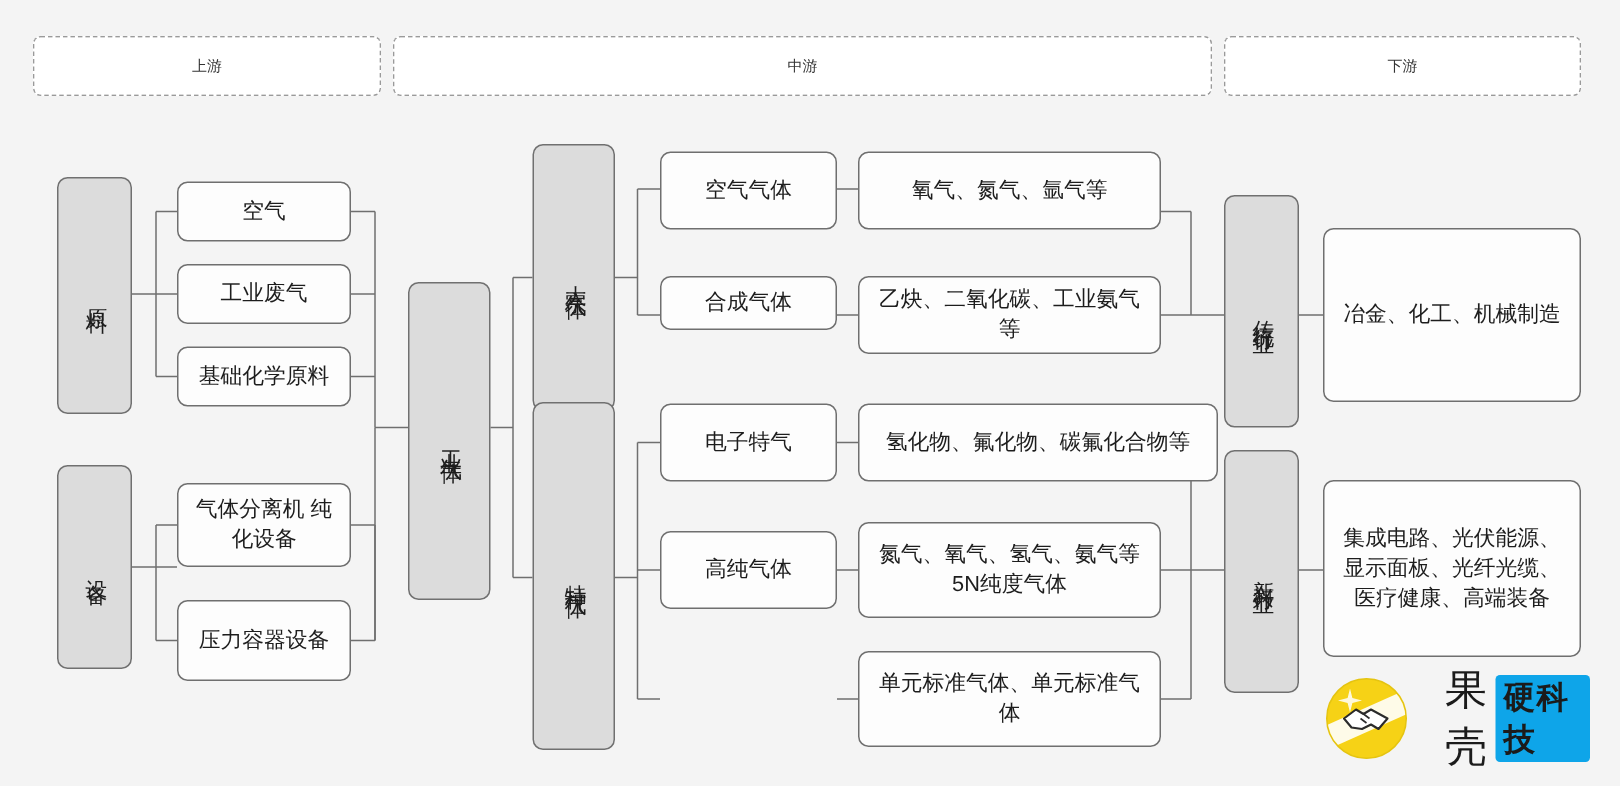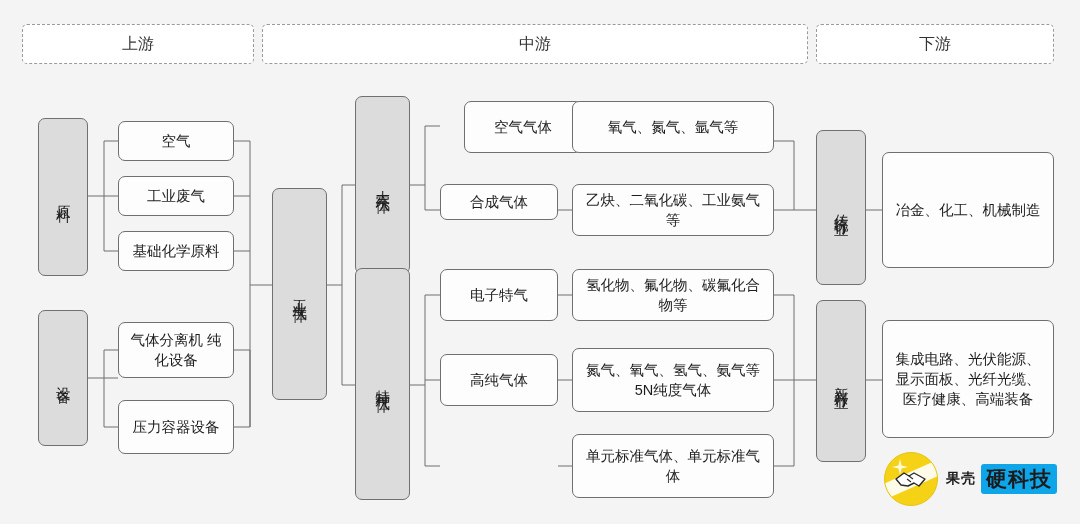--- a/index.html
+++ b/index.html
@@ -12,21 +12,21 @@
   }
   #canvas{position:absolute;left:0;top:0;width:1080px;height:524px;}
   svg#wires{position:absolute;left:0;top:0;width:1080px;height:524px;pointer-events:none;}
 
   .hdr{
     position:absolute;
     background:#ffffff;
     border:1.6px dashed #9a9a9a;
     border-radius:5px;
     display:flex;align-items:center;justify-content:center;
-    font-size:16px;color:#333;
+    font-size:10px;color:#333;
     box-sizing:border-box;
   }
 
   .node{
     position:absolute;
     box-sizing:border-box;
     border:1px solid #6f6f6f;
     border-radius:7px;
     display:flex;align-items:center;justify-content:center;
     text-align:center;
@@ -53,21 +53,21 @@
   #logo .mark{width:52px;height:52px;border-radius:50%;background:#f6d216;
         position:relative;overflow:hidden;flex:0 0 auto;
         border:1px solid #e5c410;}
   #logo .mark .shine{position:absolute;left:7px;top:6px;width:16px;height:16px;
         background:#fff;opacity:.85;
         clip-path:polygon(50% 0,60% 40%,100% 50%,60% 60%,50% 100%,40% 60%,0 50%,40% 40%);}
   #logo .mark .band{position:absolute;left:-6px;top:18px;width:70px;height:15px;
         background:#fff;opacity:.9;transform:rotate(-24deg);}
   #logo .mark svg{position:absolute;left:9px;top:13px;}
   #logo .words{display:flex;align-items:center;gap:5px;}
-  #logo .w1{font-size:14px;font-weight:bold;color:#1b1b1b;letter-spacing:1px;}
+  #logo .w1{font-size:28px;font-weight:normal;color:#1b1b1b;letter-spacing:1px;text-align:right;}
   #logo .w2{font-size:21px;font-weight:bold;color:#1b1b1b;letter-spacing:1px;
         background:#0ea5e9;padding:1px 5px;border-radius:3px;}
 </style>
 </head>
 <body>
 
 <div id="canvas">
 
   <svg id="wires" viewBox="0 0 1080 524" xmlns="http://www.w3.org/2000/svg">
     <g fill="none" stroke="#6f6f6f" stroke-width="1">
@@ -171,42 +171,42 @@
   </div>
 
   <div class="node gray" style="left:272px;top:188px;width:55px;height:212px;">
     <span class="txt vert">工业气体</span>
   </div>
 
   <div class="node gray" style="left:355px;top:96px;width:55px;height:178px;">
     <span class="txt vert">大宗气体</span>
   </div>
 
-  <div class="node white" style="left:464px;top:101px;width:118px;height:52px;">
+  <div class="node white" style="left:440px;top:101px;width:118px;height:52px;">
     <span class="txt">空气气体</span>
   </div>
   <div class="node white" style="left:572px;top:101px;width:202px;height:52px;">
     <span class="txt">氧气、氮气、氩气等</span>
   </div>
 
   <div class="node white" style="left:440px;top:184px;width:118px;height:36px;">
     <span class="txt">合成气体</span>
   </div>
   <div class="node white" style="left:572px;top:184px;width:202px;height:52px;">
     <span class="txt">乙炔、二氧化碳、工业氨气等</span>
   </div>
 
   <div class="node gray" style="left:355px;top:268px;width:55px;height:232px;">
     <span class="txt vert">特种气体</span>
   </div>
 
   <div class="node white" style="left:440px;top:269px;width:118px;height:52px;">
     <span class="txt">电子特气</span>
   </div>
-  <div class="node white" style="left:572px;top:269px;width:202px;height:52px;">
+  <div class="node white" style="left:572px;top:269px;width:240px;height:52px;">
     <span class="txt">氢化物、氟化物、碳氟化合物等</span>
   </div>
 
   <div class="node white" style="left:440px;top:354px;width:118px;height:52px;">
     <span class="txt">高纯气体</span>
   </div>
   <div class="node white" style="left:572px;top:348px;width:202px;height:64px;">
     <span class="txt">氮气、氧气、氢气、氨气等5N纯度气体</span>
   </div>
 

